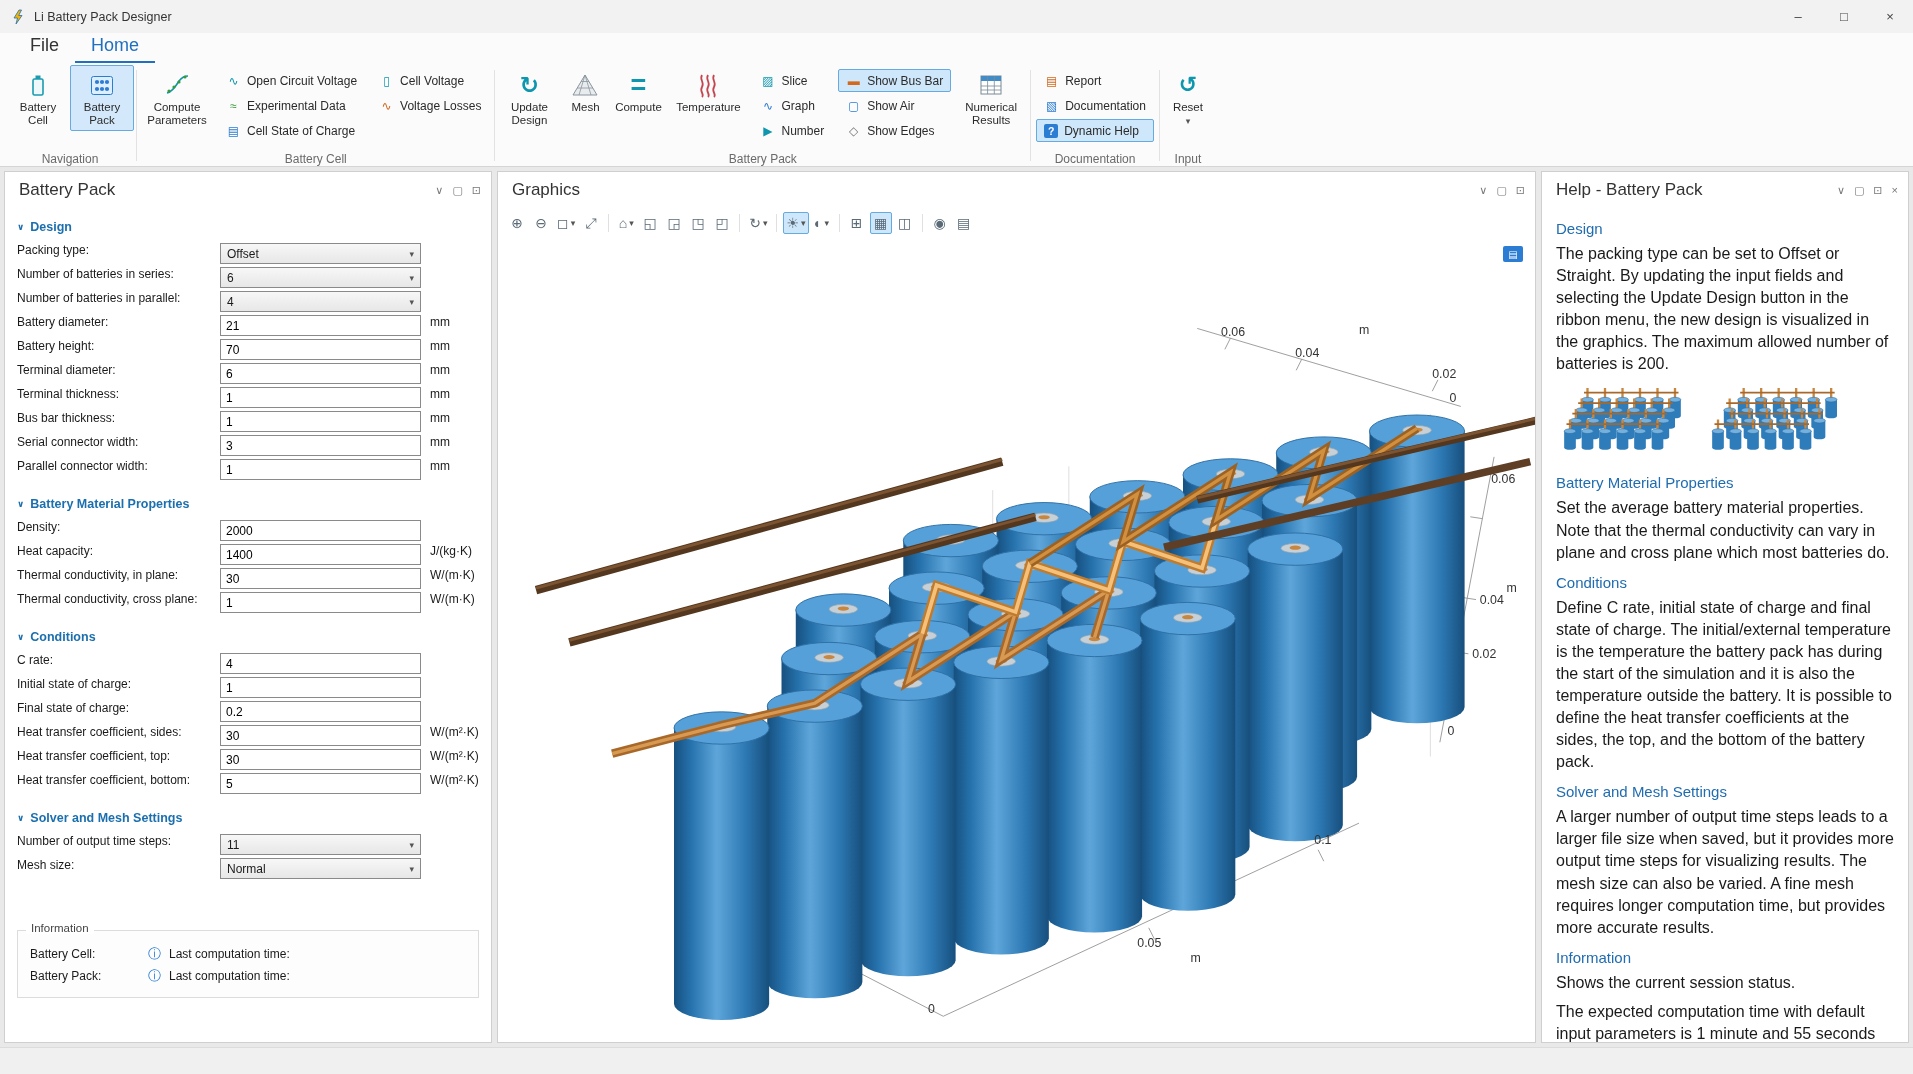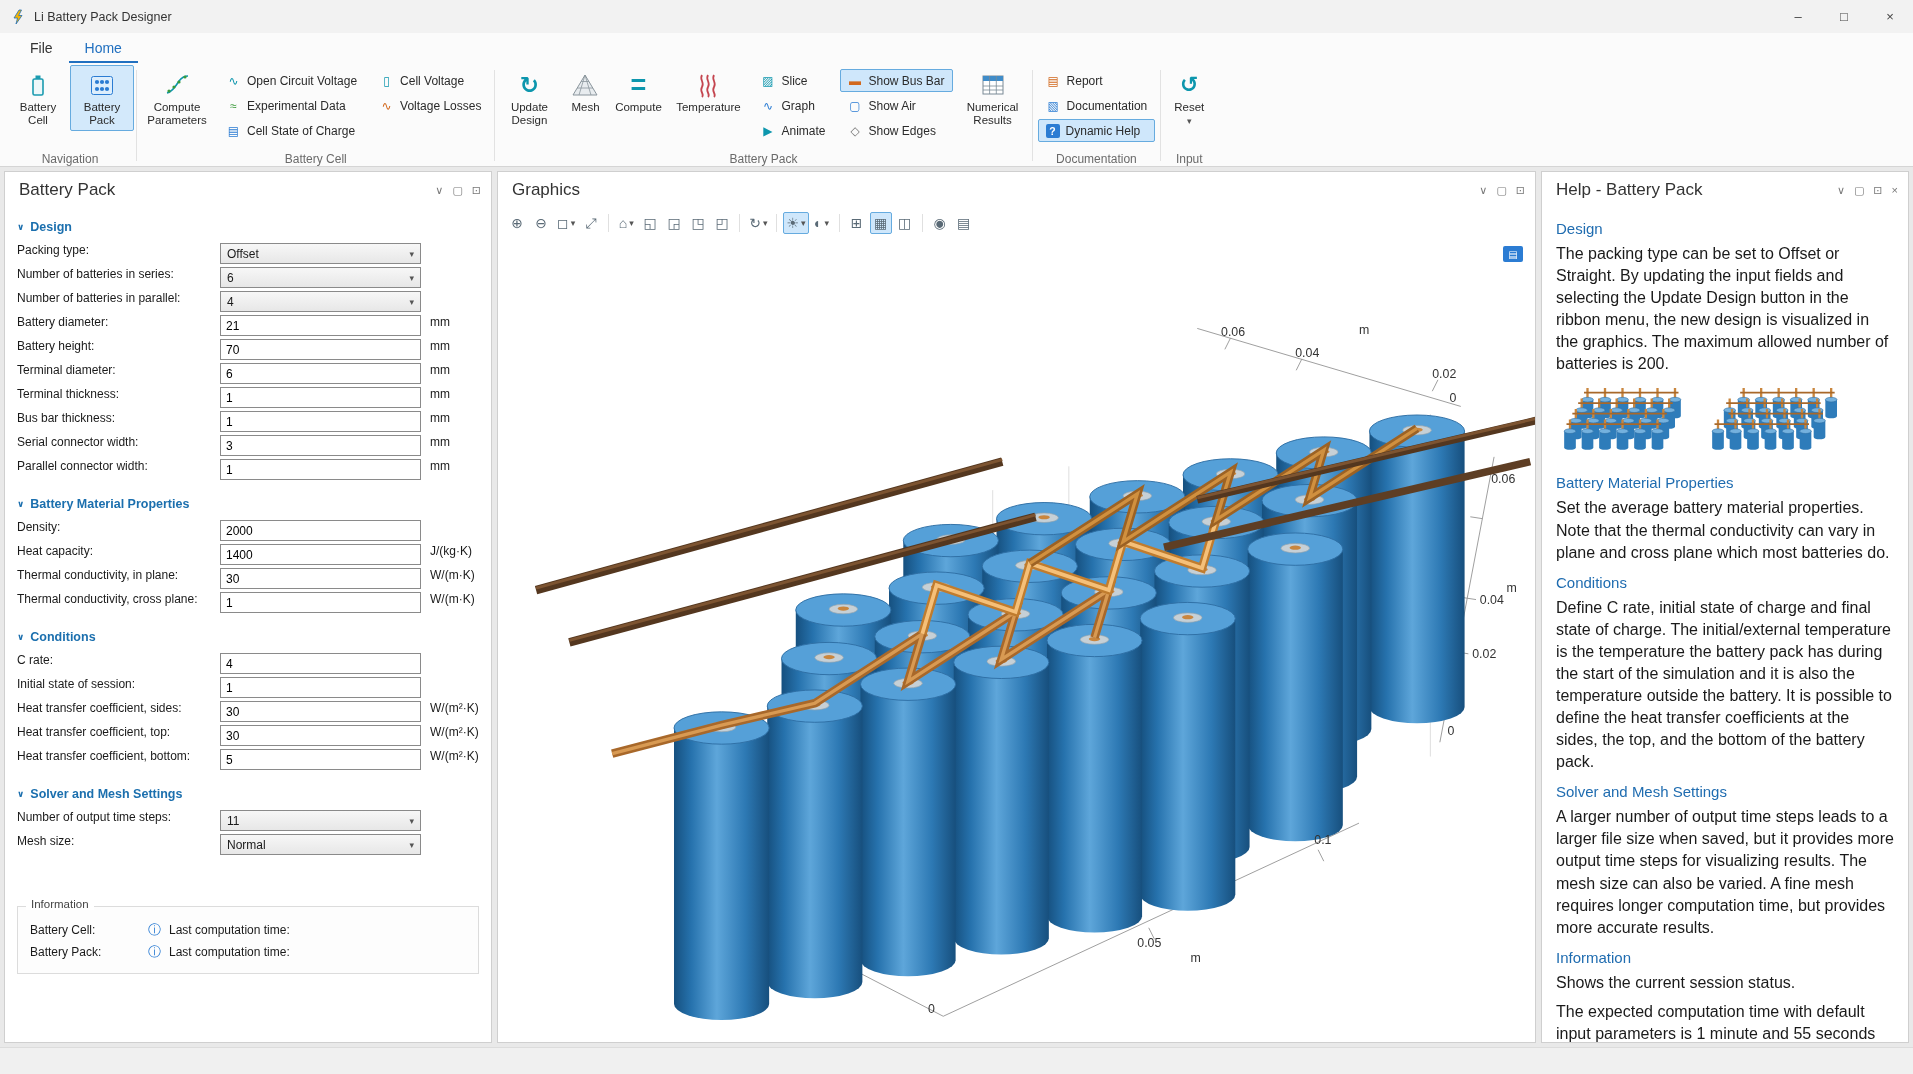--- a/index.html
+++ b/index.html
@@ -7,21 +7,21 @@
   body { font-family:"Liberation Sans","DejaVu Sans",sans-serif; background:#e9e9e9; display:flex; flex-direction:column; font-size:12px; color:#1a1a1a; }
 
   
   .titlebar { height:33px; background:#f2f2f2; display:flex; align-items:center; padding-left:10px; flex-shrink:0; }
   .titlebar .title { font-size:12.5px; color:#333; margin-left:8px; }
   .win-controls { margin-left:auto; display:flex; height:100%; }
   .win-btn { width:46px; display:flex; align-items:center; justify-content:center; font-size:13px; color:#444; cursor:default; }
 
   
   .menubar { height:30px; background:#fbfbfb; display:flex; align-items:flex-end; padding-left:14px; flex-shrink:0; }
-  .menu-item { padding:6px 16px 7px; font-size:14px; color:#333; }
+  .menu-item { padding:6px 16px 7px; font-size:18px; color:#333; }
   .menu-item.active { color:#2170c0; border-bottom:2px solid #2170c0; padding-bottom:5px; }
 
   
   .ribbon { background:#fbfbfb; border-bottom:1px solid #d5d5d5; display:flex; padding:2px 6px 0; height:104px; flex-shrink:0; }
   .rgroup { display:flex; flex-direction:column; }
   .rbody { display:flex; align-items:flex-start; flex:1; }
   .rsep { width:1px; background:#e2e2e2; margin:5px 2px; }
   .rgl { text-align:center; font-size:12px; color:#6a6a6a; padding:1px 0 0; }
   .rlarge { width:64px; display:flex; flex-direction:column; align-items:center; gap:2px; padding:5px 2px 3px; font-size:11.5px; line-height:1.15; text-align:center; border:1px solid transparent; border-radius:2px; color:#2b2b2b; }
   .rlarge.selected { background:#d3e9fb; border-color:#66abdf; }
@@ -204,21 +204,21 @@
         <div class="rsmall">
             <span class="ic c-teal">▨</span>
             <span>Slice</span>
           </div>
         <div class="rsmall">
             <span class="ic c-blue">∿</span>
             <span>Graph</span>
           </div>
         <div class="rsmall">
             <span class="ic c-teal">▶</span>
-            <span>Animate</span>
+            <span>Number</span>
           </div>
       </div>
       <div class="rcol">
         <div class="rsmall on">
             <span class="ic c-orange">▬</span>
             <span>Show Bus Bar</span>
           </div>
         <div class="rsmall">
             <span class="ic c-blue">▢</span>
             <span>Show Air</span>
@@ -383,22 +383,27 @@
       <div class="sect-hd">
           <span class="chev">∨</span>
           <span>Conditions</span>
         </div>
       <div class="frow">
           <label>C rate:</label>
           <input value="4" style="">
           <span class="unit"></span>
         </div>
       <div class="frow">
-          <label>Initial state of session:</label>
+          <label>Initial state of charge:</label>
           <input value="1" style="">
+          <span class="unit"></span>
+        </div>
+      <div class="frow">
+          <label>Final state of charge:</label>
+          <input value="0.2" style="">
           <span class="unit"></span>
         </div>
       <div class="frow">
           <label>Heat transfer coefficient, sides:</label>
           <input value="30" style="">
           <span class="unit">W/(m²·K)</span>
         </div>
       <div class="frow">
           <label>Heat transfer coefficient, top:</label>
           <input value="30" style="">

